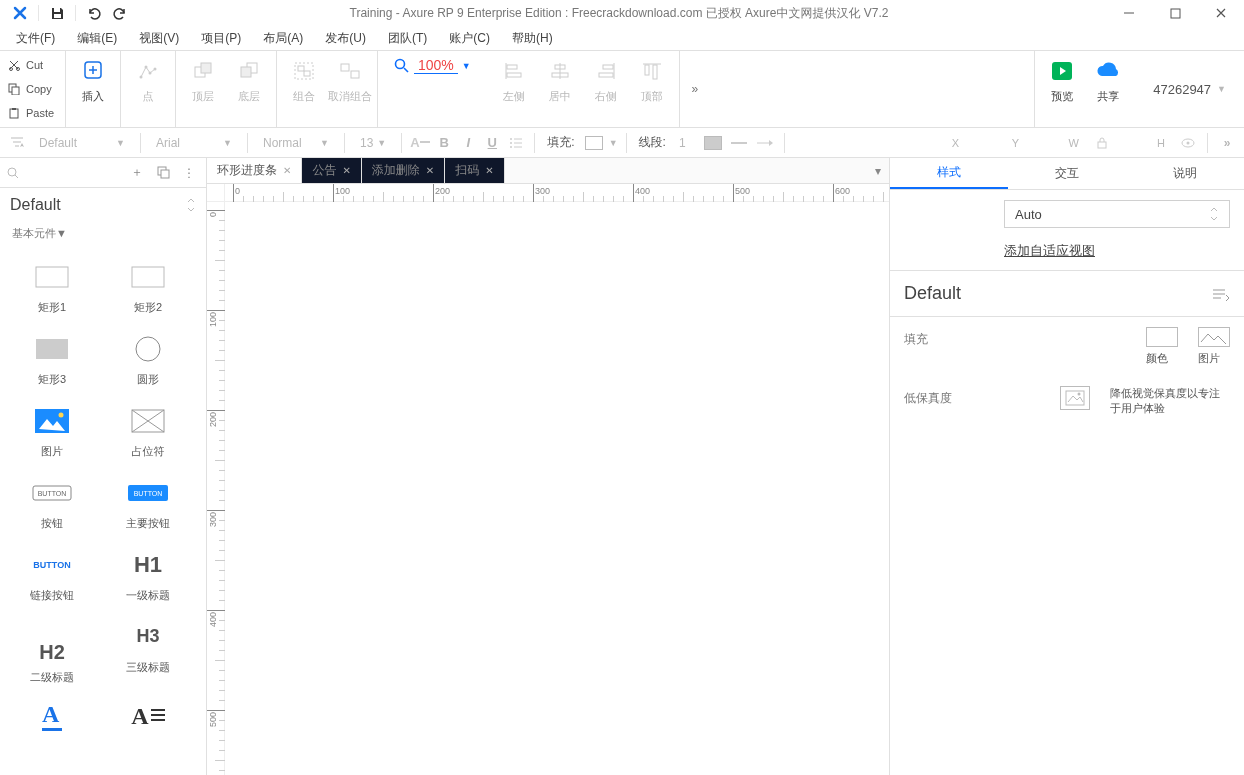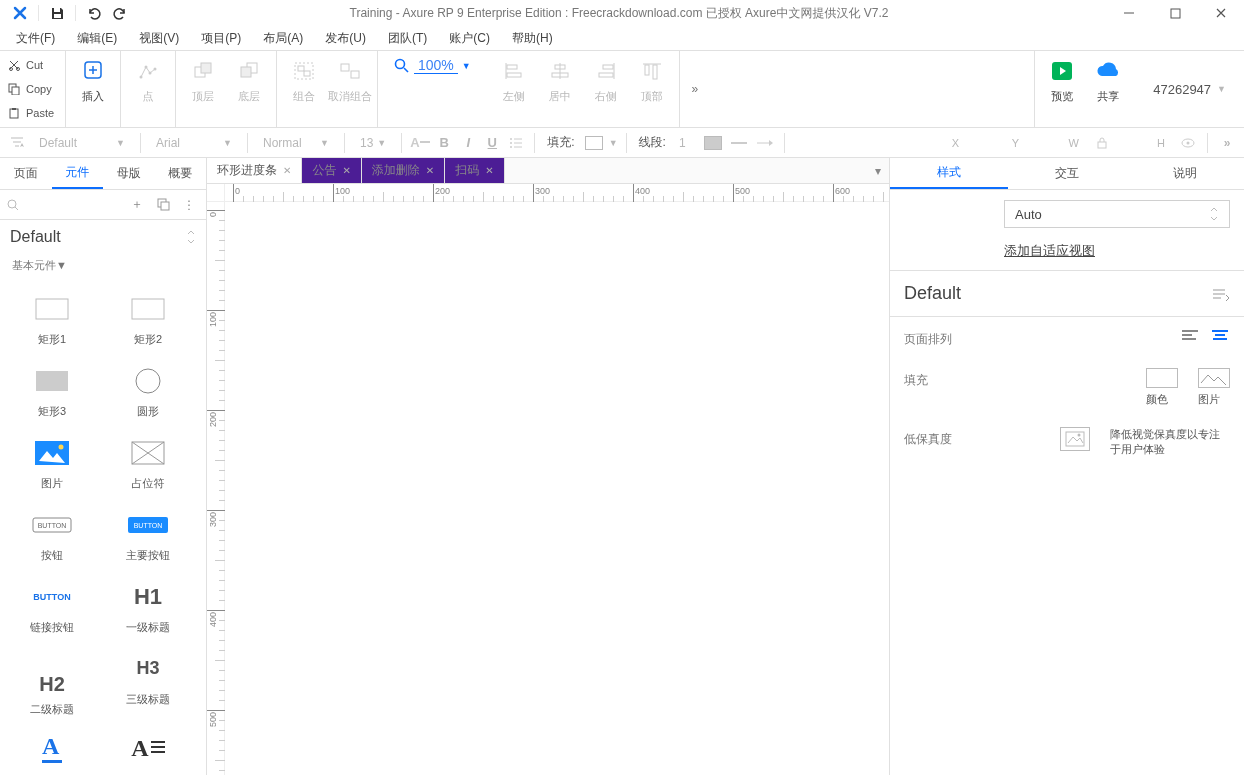--- a/index.html
+++ b/index.html
@@ -34,21 +34,21 @@
   .quick-col{width:66px;border-right:1px solid var(--border);display:flex;flex-direction:column;justify-content:space-around;padding:2px 0;}
   .quick-col .q{display:flex;align-items:center;gap:6px;padding:0 8px;font-size:11px;color:#555;}
   .rgrp{display:flex;align-items:flex-start;padding:6px 4px 0;border-right:1px solid var(--border);}
   .rbtn{display:flex;flex-direction:column;align-items:center;width:46px;gap:4px;color:var(--text-mute);}
   .rbtn .ico{height:28px;display:flex;align-items:center;justify-content:center;}
   .rbtn .lab{font-size:11px;}
   .rbtn.dark{color:#444;}
   .ribbon .more{width:30px;display:flex;align-items:center;justify-content:center;color:#777;}
   .ribbon .flex{flex:1;display:flex;}
   .zoom-grp{display:flex;align-items:center;gap:4px;padding:0 12px;color:var(--blue2);font-weight:bold;}
-  .zoom-grp .val{color:#3b82f6;font-weight:normal;font-size:14px;border-bottom:1px solid var(--blue2);padding:0 4px;}
+  .zoom-grp .val{color:#ef4444;font-weight:normal;font-size:14px;border-bottom:1px solid var(--blue2);padding:0 4px;}
   .acct{display:flex;align-items:center;gap:6px;padding:0 18px;color:#555;font-size:13px;}
 
   
   .stylebar{height:30px;display:flex;align-items:center;padding:0 6px;border-bottom:1px solid var(--border);gap:4px;color:var(--text-mute);}
   .stylebar .sel{height:22px;border:1px solid transparent;display:flex;align-items:center;padding:0 6px;gap:4px;min-width:70px;}
   .caret{font-size:9px;color:var(--text-mute);}
   .mini{width:20px;height:20px;display:flex;align-items:center;justify-content:center;color:var(--text-mute);font-weight:bold;font-size:13px;}
   .stylebar .vline{width:1px;height:20px;background:var(--border);margin:0 4px;}
   .stylebar .lbl{font-size:12px;color:#555;padding:0 4px;}
   .swatch{width:18px;height:14px;border:1px solid #bbb;margin:0 2px;}
@@ -68,21 +68,21 @@
   .lib-name{display:flex;align-items:center;height:34px;padding:0 10px;font-size:16px;color:#444;justify-content:space-between;}
   .lib-cat{padding:4px 12px;font-size:11px;color:#777;}
   .widgets{flex:1;overflow:hidden;display:flex;flex-wrap:wrap;padding:6px 4px;align-content:flex-start;}
   .w{width:96px;height:72px;display:flex;flex-direction:column;align-items:center;justify-content:center;gap:6px;}
   .w .lab{font-size:11px;color:#555;}
 
   
   .center-col{flex:1;display:flex;flex-direction:column;min-width:0;}
   .doctabs{height:26px;display:flex;align-items:center;border-bottom:1px solid var(--border);background:#fafafa;}
   .doctabs .dt{padding:0 10px;height:100%;display:flex;align-items:center;gap:6px;font-size:12px;color:#555;border-right:1px solid var(--border);background:#fff;}
-  .doctabs .dt.inactive{background:#4c1d95;color:#888;}
+  .doctabs .dt.inactive{background:#0f172a;color:#888;}
   .doctabs .x{color:#aaa;font-size:10px;}
   .doctabs .more{margin-left:auto;padding:0 8px;color:#888;}
   .ruler-area{flex:1;position:relative;background:#fff;overflow:hidden;}
   .ruler-h{position:absolute;top:0;left:18px;right:0;height:18px;border-bottom:1px solid #eee;background:#fff;}
   .ruler-h .tick{position:absolute;top:0;height:18px;border-left:1px solid #ccc;}
   .ruler-h .tick.big{border-left:1px solid #888;}
   .ruler-h .num{position:absolute;top:2px;font-size:9px;color:#888;}
   .ruler-v{position:absolute;top:18px;left:0;bottom:0;width:18px;border-right:1px solid #eee;background:#fff;}
   .ruler-v .tick{position:absolute;left:0;width:18px;border-top:1px solid #ccc;}
   .ruler-v .tick.big{border-top:1px solid #888;}
@@ -424,26 +424,20 @@
         <circle cx="7" cy="5" r="1.5" fill="#ccc"></circle>
       </svg>
     </div>
   <div class="vline"></div>
   <div class="ico-mini" style="font-weight:bold;">»</div>
 </div>
 
 <div class="main">
 
   <div class="leftpanel">
-    <div class="lp-tabs">
-      <div class="t">页面</div>
-      <div class="t active">元件</div>
-      <div class="t">母版</div>
-      <div class="t">概要</div>
-    </div>
     <div class="lp-tools">
       <div class="search">
         <svg width="14" height="14">
             <circle cx="6" cy="6" r="4" fill="none" stroke="#bbb"></circle>
             <line x1="9" y1="9" x2="12" y2="12" stroke="#bbb"></line>
           </svg>
       </div>
       <div class="ico-mini" style="color:#888;">＋</div>
       <div class="ico-mini">
           <svg width="13" height="13">
@@ -765,35 +759,20 @@
     <div class="default-row">
       <span class="name">Default</span>
       <div>
           <svg width="18" height="14">
             <path d="M1 3h12M1 7h12M1 11h8" stroke="#999"></path>
             <path d="M14 8l3 3-3 3" fill="none" stroke="#999"></path>
           </svg>
         </div>
     </div>
     <div class="prop-row">
-      <div class="plab">页面排列</div>
-      <div class="pbody" style="justify-content:flex-end;gap:8px;">
-        <div class="align-btn">
-            <span style="width:16px;"></span>
-            <span style="width:10px;"></span>
-            <span style="width:14px;"></span>
-          </div>
-        <div class="align-btn active">
-            <span style="width:16px;margin:0 auto;"></span>
-            <span style="width:10px;margin:0 auto;"></span>
-            <span style="width:14px;margin:0 auto;"></span>
-          </div>
-      </div>
-    </div>
-    <div class="prop-row">
       <div class="plab">填充</div>
       <div class="pbody" style="justify-content:flex-end;">
         <div class="pal-item">
             <div class="pal-box"></div>
             <span>颜色</span>
           </div>
         <div class="pal-item">
             <div class="pal-box" style="position:relative;">
               <svg width="30" height="18" style="position:absolute;top:0;left:0;">
                 <path d="M2 14l7-8 6 6 4-4 8 8" fill="none" stroke="#999"></path>

